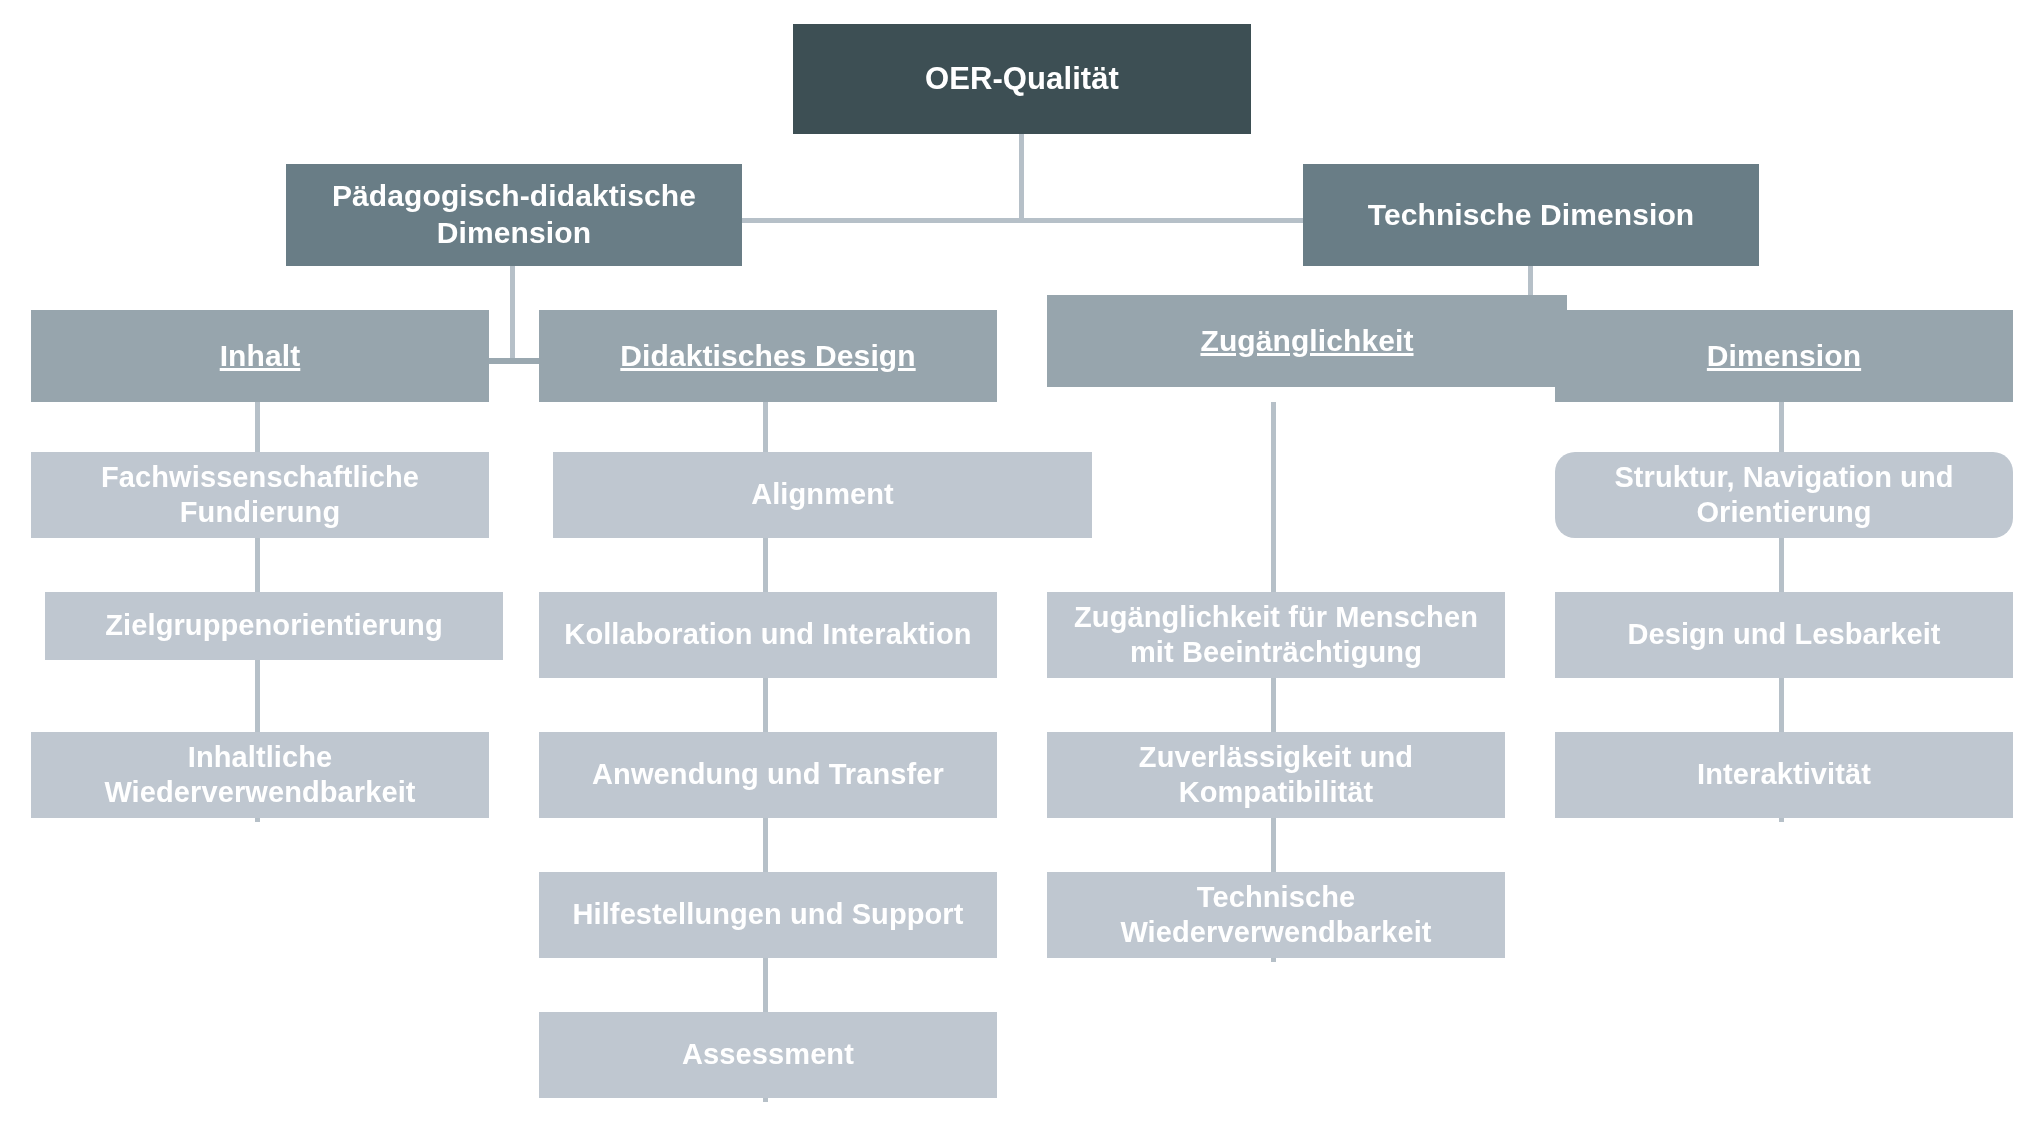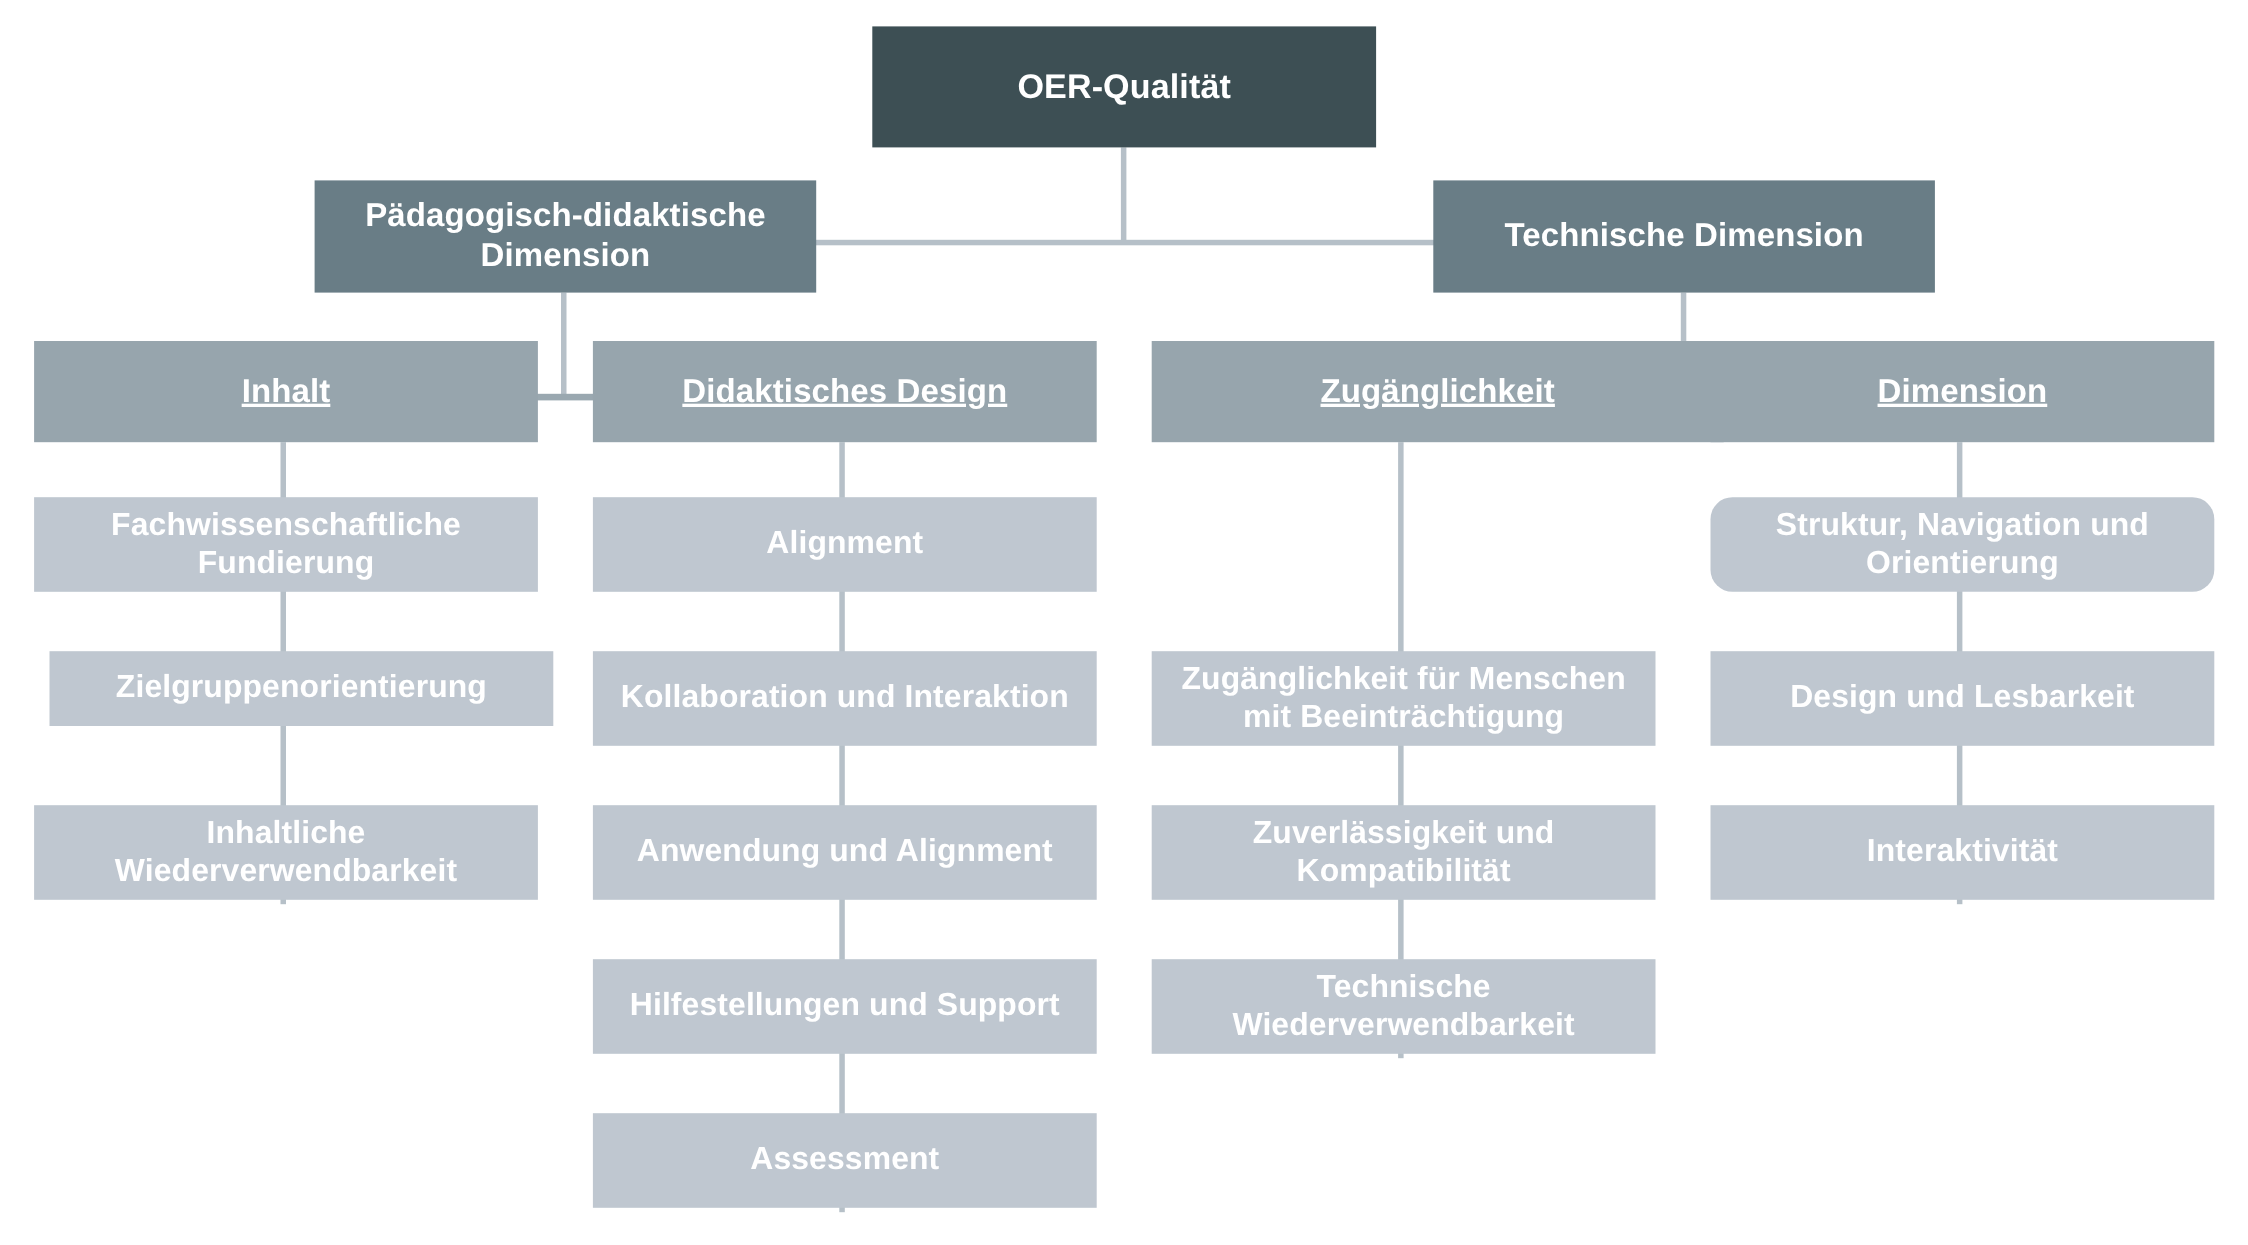--- a/index.html
+++ b/index.html
@@ -100,45 +100,45 @@
   <div class="node level-dim" style="left:1303px; top:164px; width:456px; height:102px;">
     <span class="node-label">Technische Dimension</span>
   </div>
 
   <div class="node level-cat" style="left:31px; top:310px; width:458px; height:92px;">
     <span class="node-label">Inhalt</span>
   </div>
   <div class="node level-cat" style="left:539px; top:310px; width:458px; height:92px;">
     <span class="node-label">Didaktisches Design</span>
   </div>
-  <div class="node level-cat" style="left:1047px; top:310px; width:520px; height:92px;">
+  <div class="node level-cat" style="left:1047px; top:295px; width:520px; height:92px;">
     <span class="node-label">Zugänglichkeit</span>
   </div>
   <div class="node level-cat" style="left:1555px; top:310px; width:458px; height:92px;">
     <span class="node-label">Dimension</span>
   </div>
 
   <div class="node level-leaf" style="left:31px; top:452px; width:458px; height:86px;">
     <span class="node-label">Fachwissenschaftliche Fundierung</span>
   </div>
   <div class="node level-leaf" style="left:31px; top:592px; width:458px; height:68px;margin-left:14px;">
     <span class="node-label">Zielgruppenorientierung</span>
   </div>
   <div class="node level-leaf" style="left:31px; top:732px; width:458px; height:86px;">
     <span class="node-label">Inhaltliche Wiederverwendbarkeit</span>
   </div>
 
-  <div class="node level-leaf" style="left:539px; top:452px; width:458px; height:86px;">
+  <div class="node level-leaf" style="left:553px; top:452px; width:539px; height:86px;">
     <span class="node-label">Alignment</span>
   </div>
   <div class="node level-leaf" style="left:539px; top:592px; width:458px; height:86px;">
     <span class="node-label">Kollaboration und Interaktion</span>
   </div>
   <div class="node level-leaf" style="left:539px; top:732px; width:458px; height:86px;">
-    <span class="node-label">Anwendung und Alignment</span>
+    <span class="node-label">Anwendung und Transfer</span>
   </div>
   <div class="node level-leaf" style="left:539px; top:872px; width:458px; height:86px;">
     <span class="node-label">Hilfestellungen und Support</span>
   </div>
   <div class="node level-leaf" style="left:539px; top:1012px; width:458px; height:86px;">
     <span class="node-label">Assessment</span>
   </div>
 
   <div class="node level-leaf" style="left:1047px; top:592px; width:458px; height:86px;">
     <span class="node-label">Zugänglichkeit für Menschen mit Beeinträchtigung</span>

